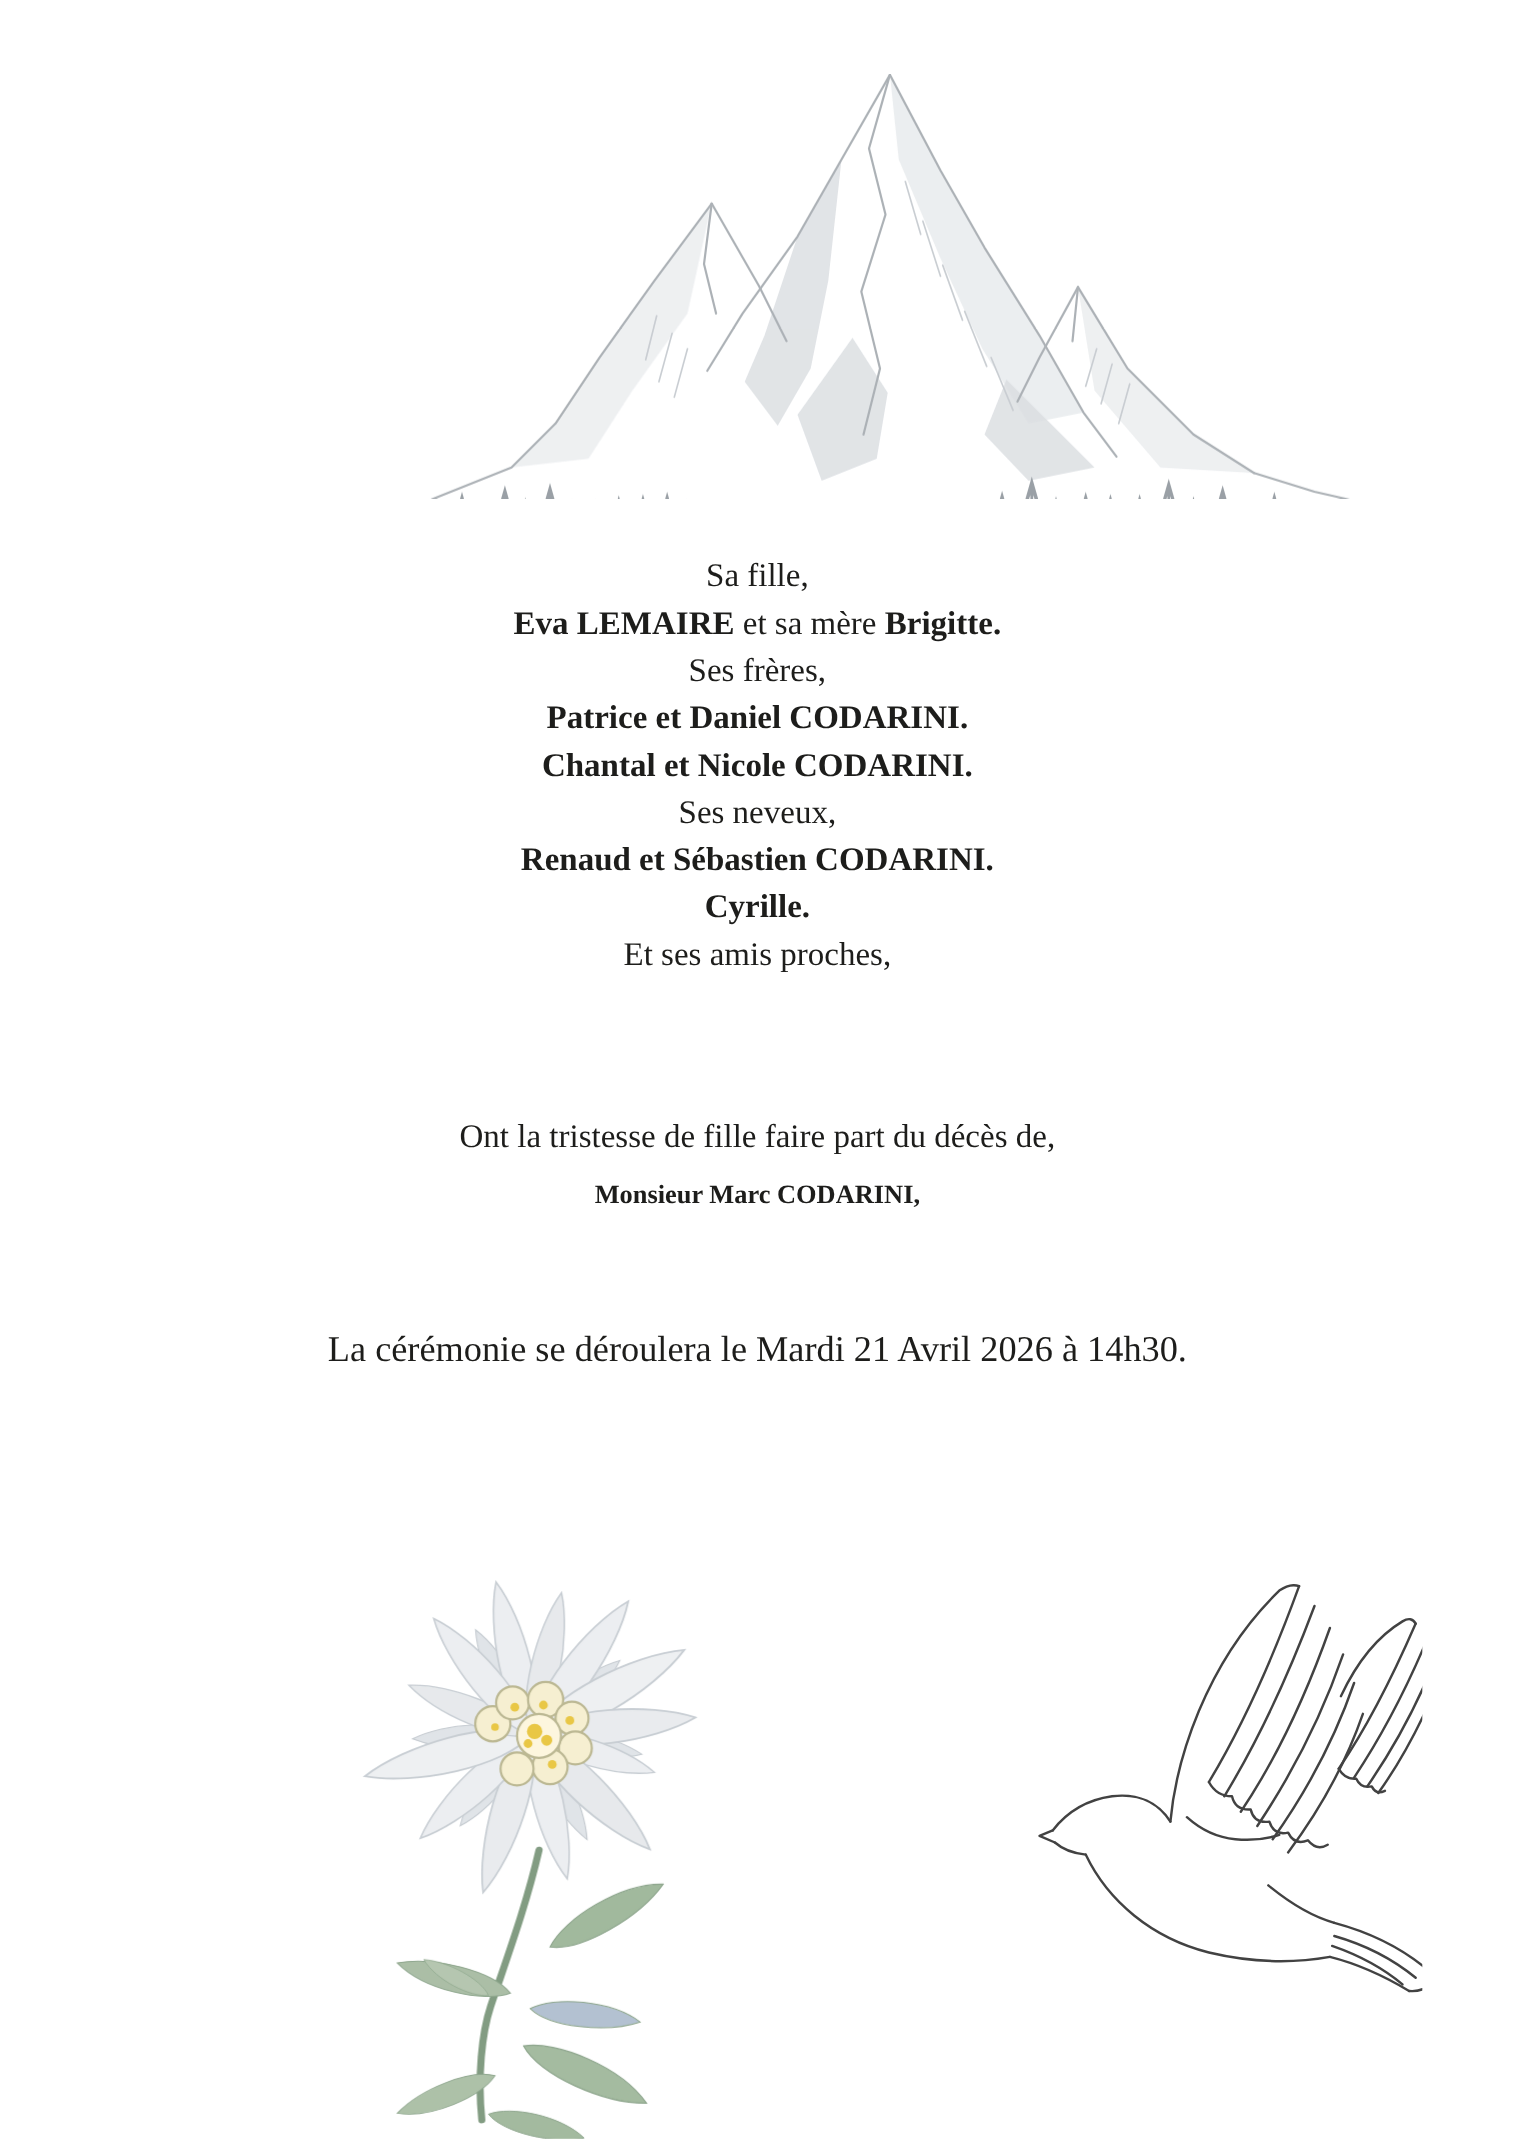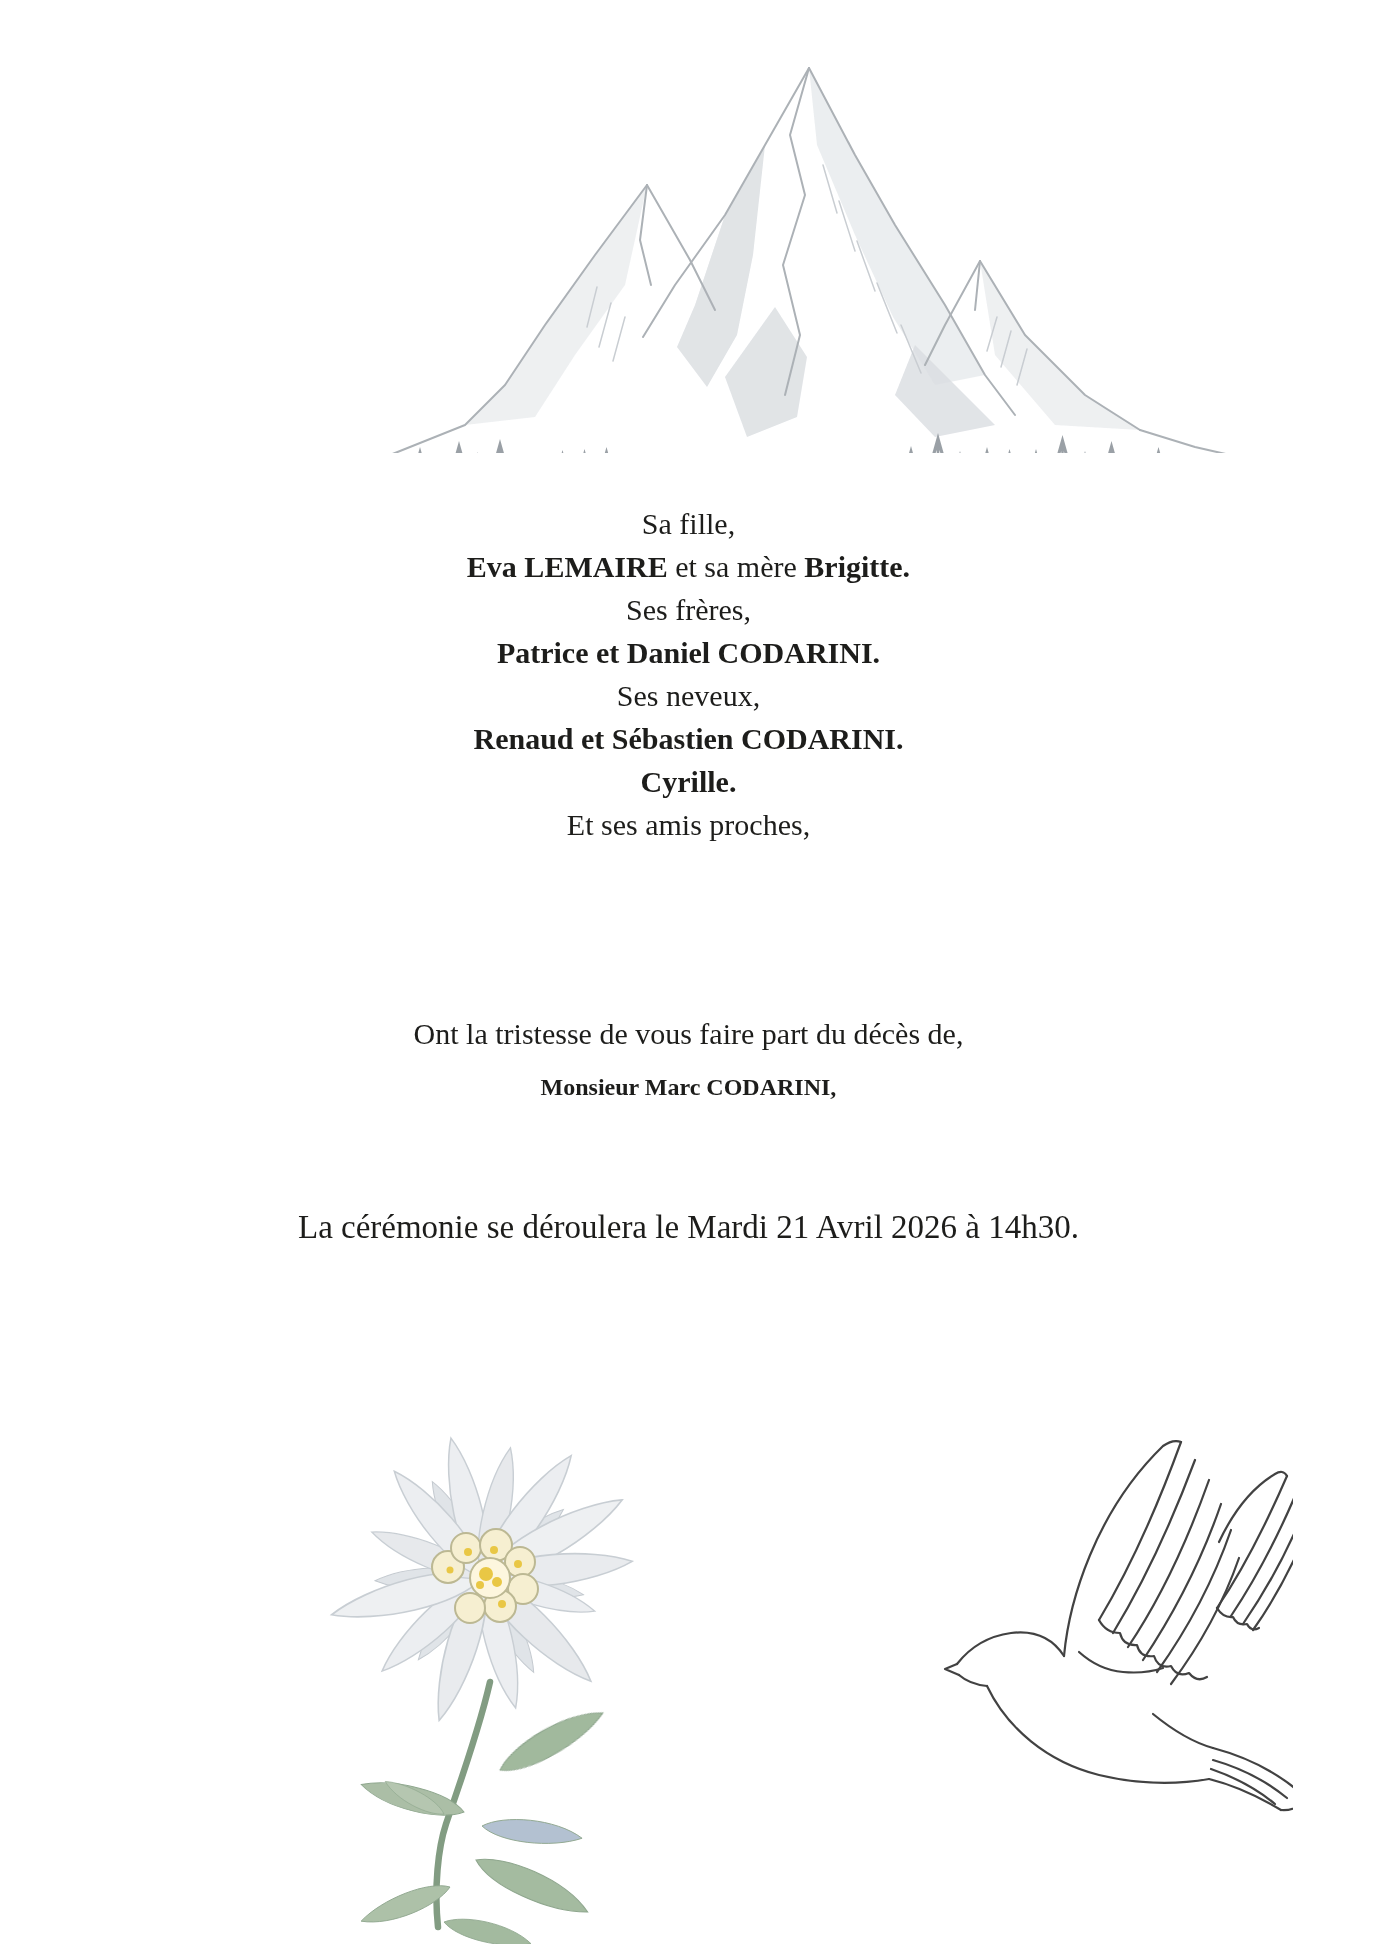--- a/index.html
+++ b/index.html
@@ -111,27 +111,28 @@
           <use href="#pine" transform="translate(858,414) scale(1.1)"></use>
       </g>
     </g>
   </svg>
 
   <div class="abs family-block">
     <div class="family-line"><span>Sa fille,</span></div>
     <div class="family-line"><span class="bold">Eva LEMAIRE</span><span> et sa mère </span><span class="bold">Brigitte.</span></div>
     <div class="family-line"><span>Ses frères,</span></div>
     <div class="family-line"><span class="bold">Patrice et Daniel CODARINI.</span></div>
+    <div class="family-line"><span class="bold">Chantal et Nicole CODARINI.</span></div>
     <div class="family-line"><span>Ses neveux,</span></div>
     <div class="family-line"><span class="bold">Renaud et Sébastien CODARINI.</span></div>
     <div class="family-line"><span class="bold">Cyrille.</span></div>
     <div class="family-line"><span>Et ses amis proches,</span></div>
   </div>
 
-  <div class="abs intro-line">Ont la tristesse de vous faire part du décès de,</div>
+  <div class="abs intro-line">Ont la tristesse de fille faire part du décès de,</div>
   <div class="abs name-line">Monsieur Marc CODARINI,</div>
   <div class="abs ceremony-line-1">La cérémonie se déroulera le Mardi 21 Avril 2026 à 14h30.</div>
 
   <svg class="flower-svg" viewBox="0 0 424 562" aria-hidden="true">
     <defs>
       <path id="petal" d="M0 0 C 30 -22, 110 -18, 150 0 C 110 18, 30 22, 0 0 Z"></path>
       <path id="leaf" d="M0 0 C 22 -16, 80 -20, 112 -2 C 80 14, 22 16, 0 0 Z"></path>
     </defs>
     <g opacity="0.96">
 

